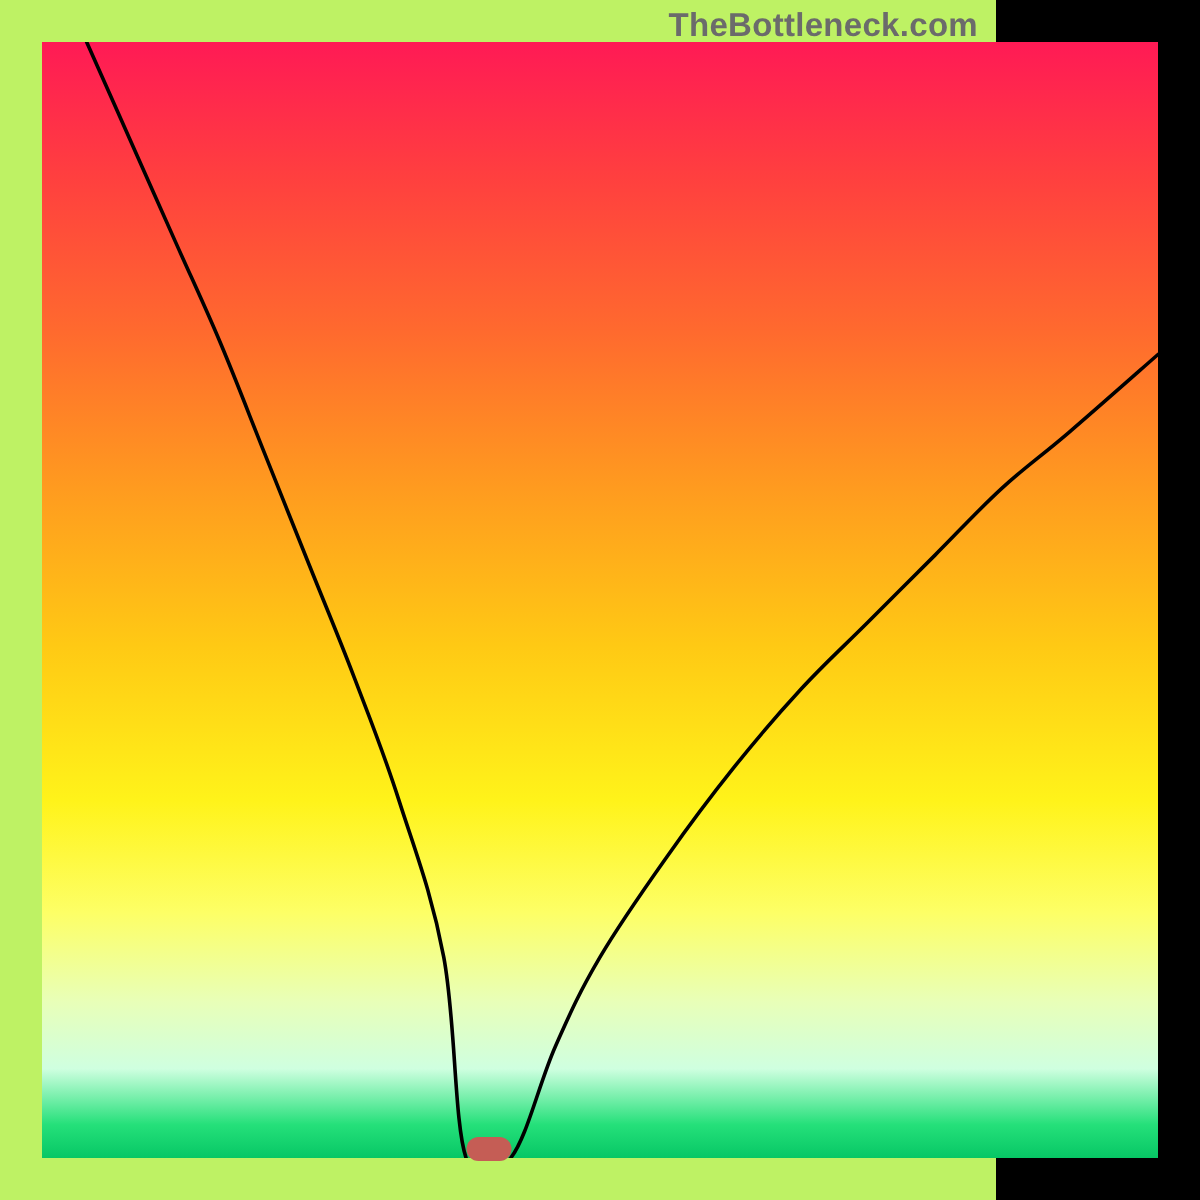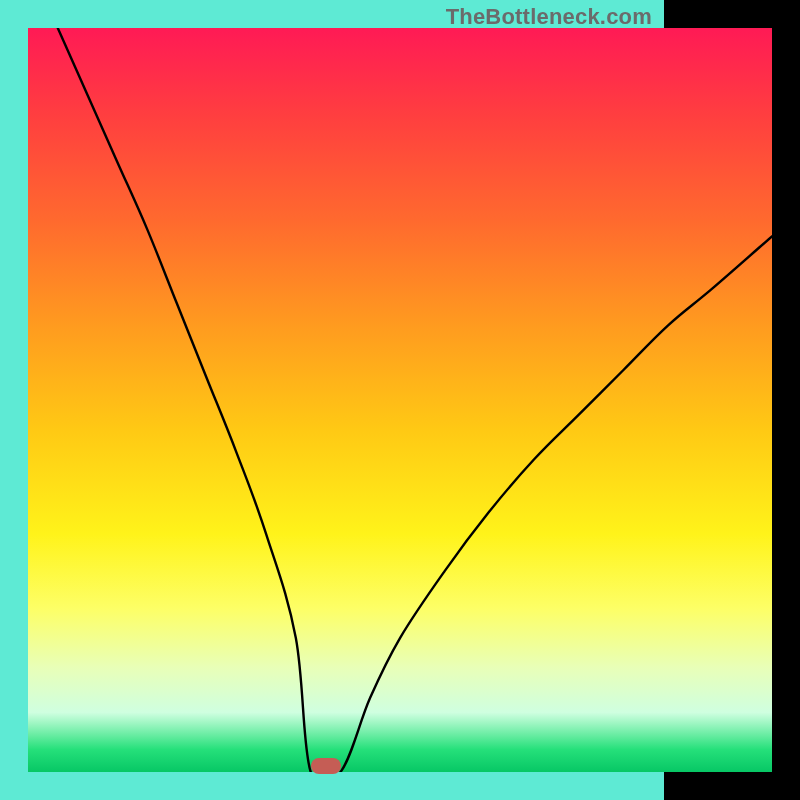--- a/index.html
+++ b/index.html
@@ -1,21 +1,21 @@
 <!DOCTYPE html>
 <html><head>
 <meta charset="utf-8">
 <style>
   * { margin: 0; padding: 0; box-sizing: border-box; }
   html, body { width: 800px; height: 800px; overflow: hidden; background: #000; }
   .frame {
     position: relative;
     width: 664px;
     height: 800px;
-    background: #5eead4;
+    background: #bef264;
   }
   .plot-area {
     position: absolute;
     left: 28px;
     top: 28px;
     width: 744px;
     height: 744px;
     background: linear-gradient(
       to bottom,
       #ff1a55 0%,

